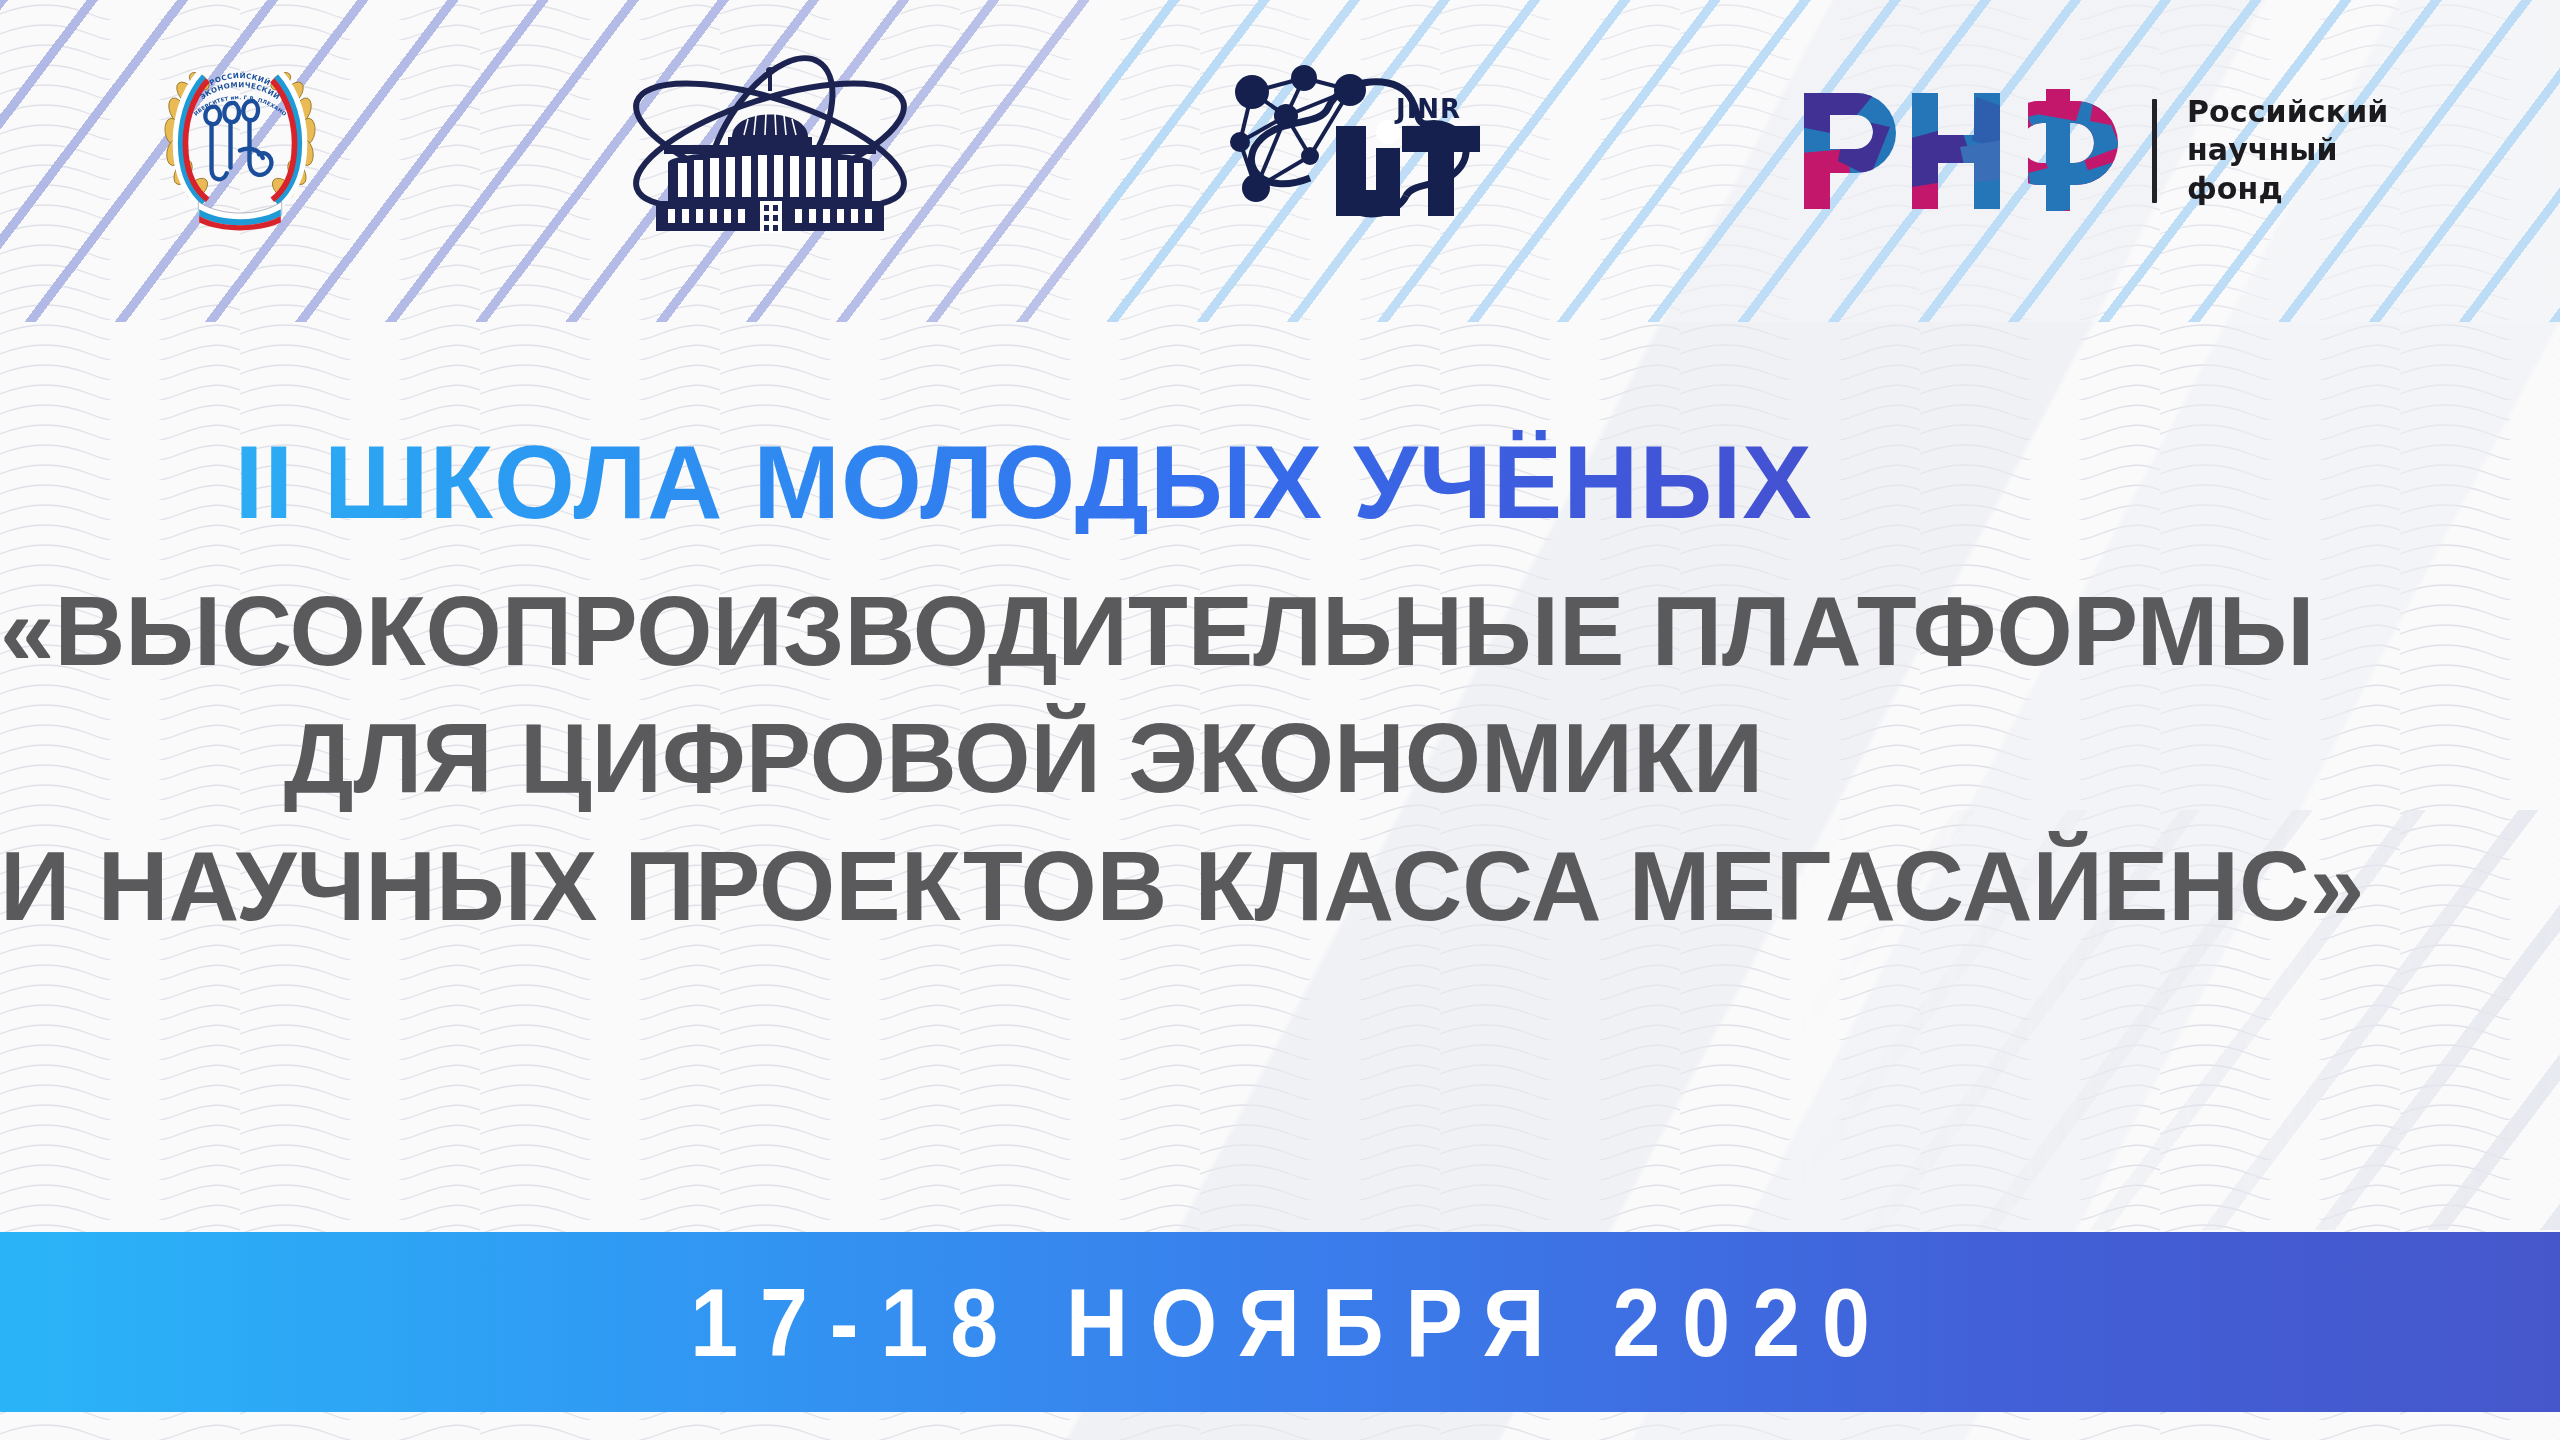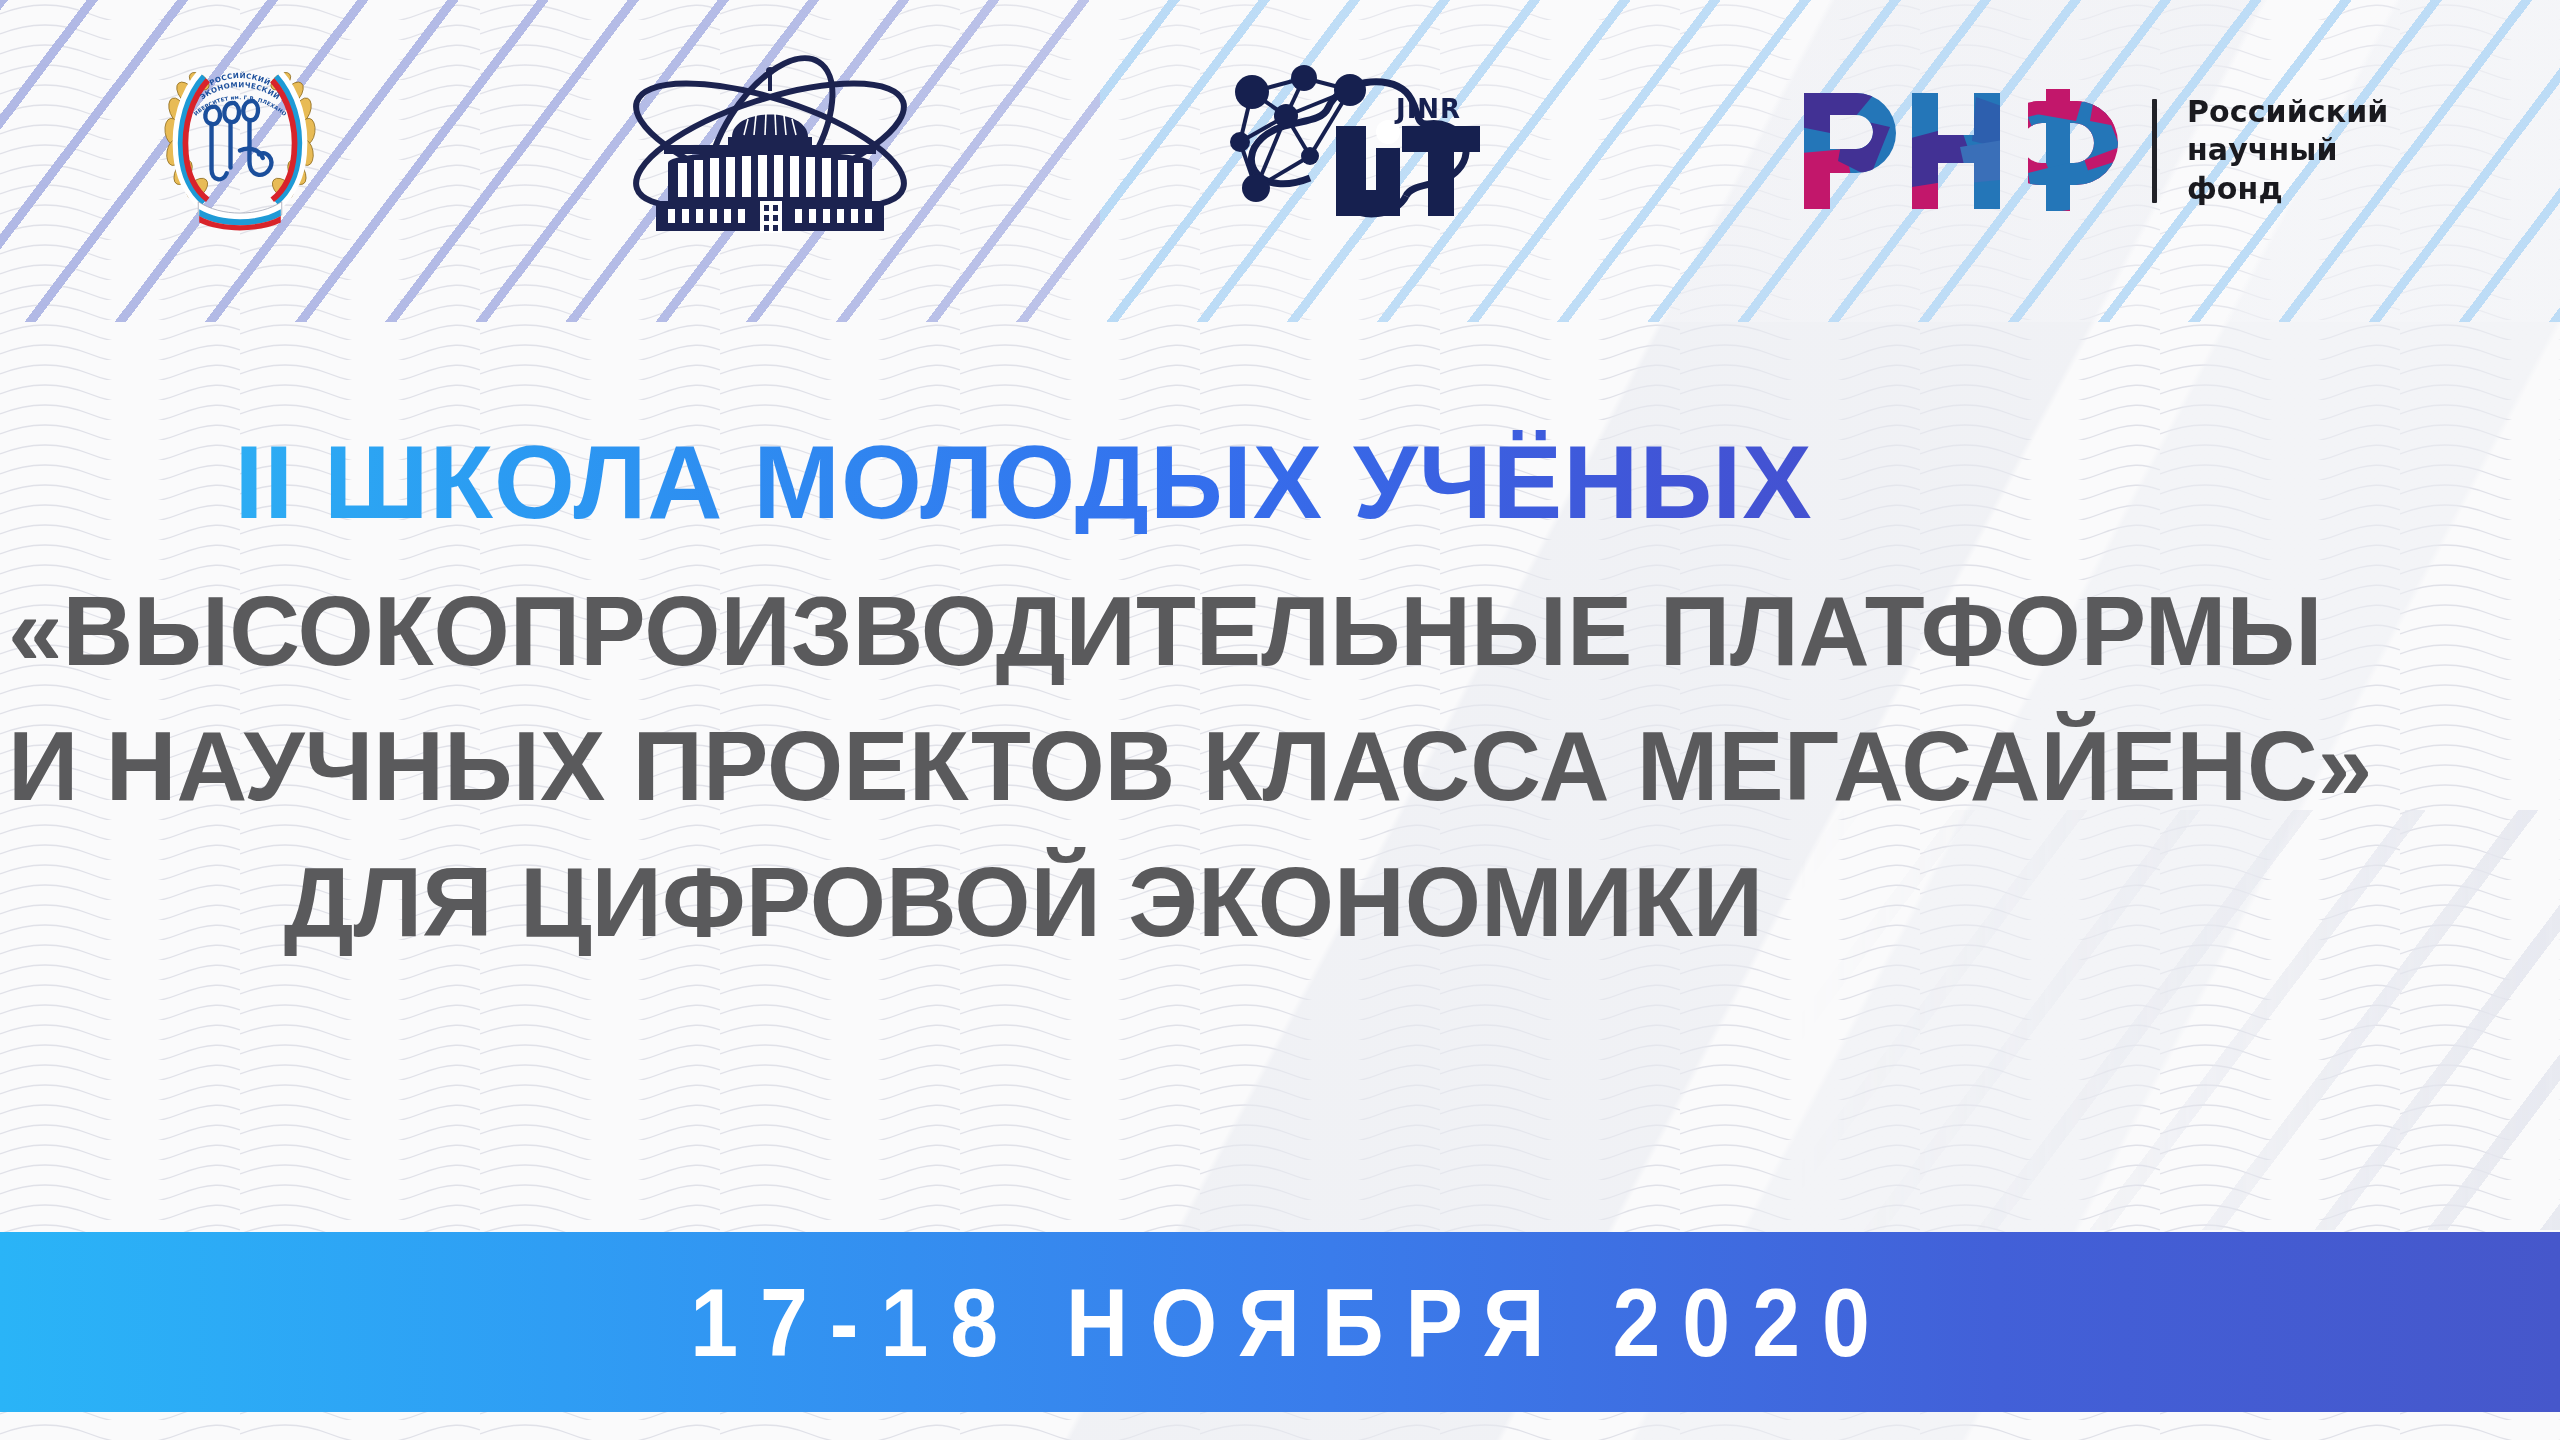--- a/index.html
+++ b/index.html
@@ -97,21 +97,21 @@
     -webkit-background-clip:text;background-clip:text;
     color:transparent;-webkit-text-fill-color:transparent;
     margin:0 0 34px 0;
     white-space:nowrap;
   }
   .title-sub{
     font-family:"Liberation Sans","DejaVu Sans",sans-serif;
     font-weight:700;color:#5a5a5c;
     font-size:98px;line-height:1.3;
     letter-spacing:0px;
-    margin:8px;white-space:nowrap;
+    margin:0;white-space:nowrap;
   }
   .title-sub.l1{font-size:98px;}
   .title-sub.l2{font-size:98px;}
   .title-sub.l3{font-size:98px;}
 
   
   .date-banner{
     position:absolute;left:0;top:1232px;width:2560px;height:180px;
     background:linear-gradient(to right,#2ab4f7 0%,#2f9df4 22%,#3a7ceb 52%,#4260d8 78%,#4657cb 100%);
     display:flex;align-items:center;justify-content:center;
@@ -368,21 +368,21 @@
       <div class="rsf-text">Российский
 научный
 фонд</div>
     </div>
 
   </div>
 
   <div class="headline">
     <h1 class="title-main">II ШКОЛА МОЛОДЫХ УЧЁНЫХ</h1>
     <p class="title-sub l1">«ВЫСОКОПРОИЗВОДИТЕЛЬНЫЕ ПЛАТФОРМЫ</p>
+    <p class="title-sub l2">ДЛЯ ЦИФРОВОЙ ЭКОНОМИКИ</p>
     <p class="title-sub l3">И НАУЧНЫХ ПРОЕКТОВ КЛАССА МЕГАСАЙЕНС»</p>
-    <p class="title-sub l2">ДЛЯ ЦИФРОВОЙ ЭКОНОМИКИ</p>
   </div>
 
   <div class="date-banner">
     <div class="date-text">17-18 НОЯБРЯ 2020</div>
   </div>
 
 </div>
 
 </body></html>

